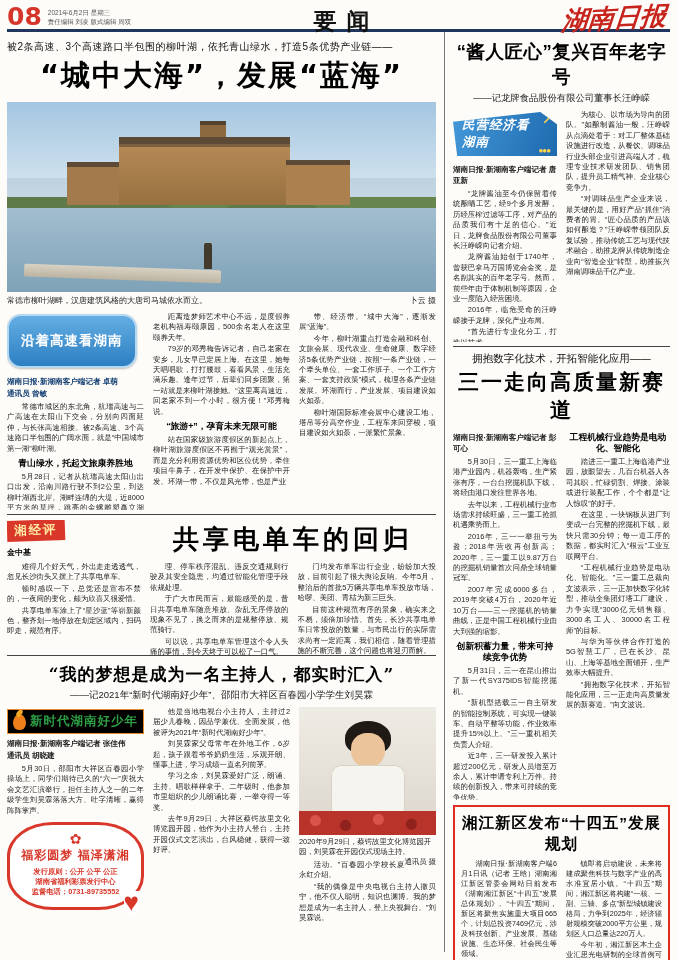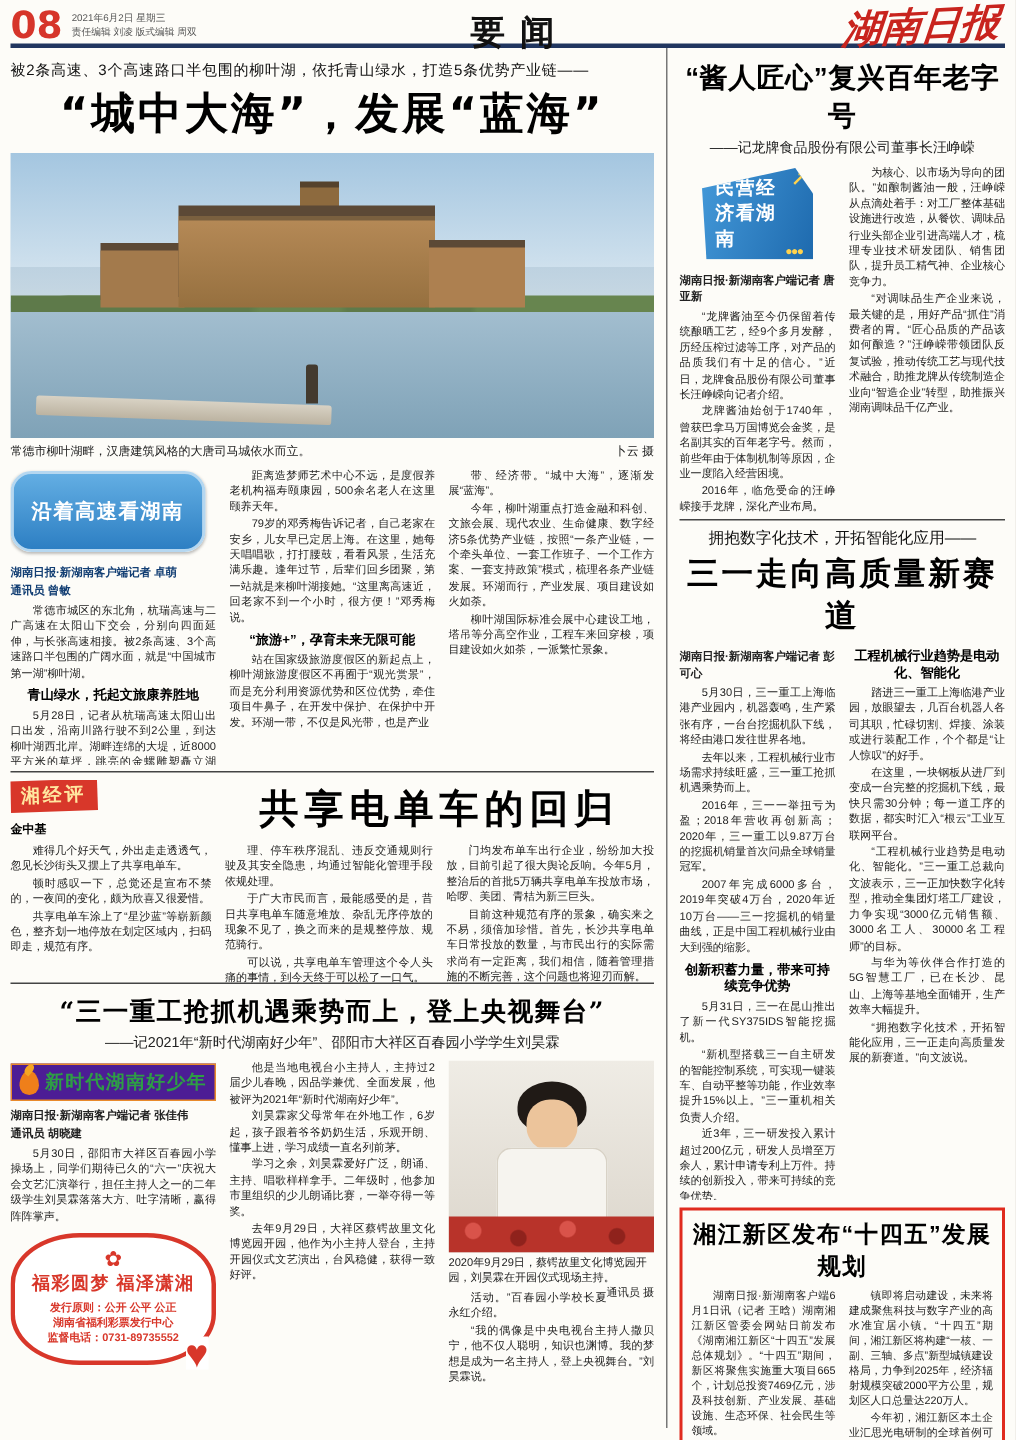--- a/index.html
+++ b/index.html
@@ -55,21 +55,21 @@
   .jp-author { font-size:8px; font-weight:bold; margin:2px 0 4px; }
   .jp-right { flex:1; overflow:hidden; }
   .jp-hl { font-family:"DejaVu Serif","Liberation Serif",serif; font-size:26px; font-weight:bold; text-align:center; letter-spacing:4px; margin:2px 0 5px; }
   .jp-cols { height:100px; }
 
   
   .sec-hs { padding-top:5px; }
   .hs-hl { font-family:"DejaVu Serif","Liberation Serif",serif; font-size:17px; font-weight:bold; text-align:center; letter-spacing:1px; margin:2px 0 3px; }
   .hs-sub { font-size:9.5px; text-align:center; color:#222; margin-bottom:5px; }
   .hs-cols { height:222px; }
-  .badge-hs { display:flex; align-items:center; gap:4px; border:1.5px solid #e98a2b; background:#4c1d95; padding:3px 5px; margin:2px 0 3px; width:fit-content; }
+  .badge-hs { display:flex; align-items:center; gap:4px; border:1.5px solid #e98a2b; background:#000000; padding:3px 5px; margin:2px 0 3px; width:fit-content; }
   .badge-hs .txt { color:#2e9e45; font-weight:bold; font-size:12.5px; letter-spacing:1px; }
   .flame { width:13px; height:16px; background:#ef7f1a; border-radius:50% 50% 50% 50% / 60% 60% 40% 40%; position:relative; }
   .flame:after { content:""; position:absolute; left:4px; top:-5px; width:5px; height:8px; background:#f5a623; border-radius:50% 50% 0 50%; transform:rotate(40deg); }
 
   .ad { border:3px solid #d8372a; border-radius:46px/34px; padding:8px 6px 10px; text-align:center; position:relative; margin-top:6px; background:#fff; }
   .ad-logo { color:#d8372a; font-size:14px; line-height:12px; }
   .ad-title { color:#d8372a; font-weight:bold; font-size:12px; letter-spacing:1px; margin:2px 0 3px; white-space:nowrap; }
   .ad-line { color:#d8372a; font-size:7.3px; font-weight:bold; line-height:10px; }
   .ad-heart { position:absolute; right:2px; bottom:-6px; color:#d8372a; font-size:26px; line-height:22px; background:#fff; }
 
@@ -78,21 +78,21 @@
   .boy-face { position:absolute; left:50%; top:26px; width:34px; height:34px; margin-left:-17px; background:#ecc49b; border-radius:46%; }
   .boy-shirt { position:absolute; left:50%; top:58px; width:74px; height:50px; margin-left:-37px; background:#f6f4ef; border-radius:10px 10px 0 0; box-shadow:inset 0 0 0 1px #d8d2c6; }
   .boy-flowers { position:absolute; left:0; right:0; bottom:0; height:24px; background:#b8332a; background-image:radial-gradient(circle at 12% 40%,#d9534a 5px,transparent 6px),radial-gradient(circle at 34% 60%,#8f221c 5px,transparent 6px),radial-gradient(circle at 58% 35%,#d9534a 5px,transparent 6px),radial-gradient(circle at 82% 55%,#8f221c 5px,transparent 6px); }
   .boy-cap { font-size:7.4px; line-height:10px; color:#222; margin:2px 0 3px; }
   .boy-cap .credit { float:right; }
 
   
   .ra-hl { font-size:18.5px; font-weight:bold; text-align:center; letter-spacing:.5px; margin:3px 0 3px; }
   .ra-sub { font-size:9.3px; text-align:center; color:#222; margin-bottom:5px; }
   .ra-cols { height:232px; }
-  .badge-my { position:relative; display:inline-block; background:linear-gradient(110deg,#4499d9,#1e6aae); color:#fff; font-weight:bold; font-size:12.5px; letter-spacing:1px; padding:5px 20px 5px 9px; clip-path:polygon(0 22%,84% 0,100% 28%,100% 100%,4% 100%); margin:2px 15px 4px; }
+  .badge-my { position:relative; display:inline-block; background:linear-gradient(110deg,#4499d9,#1e6aae); color:#fff; font-weight:bold; font-size:12.5px; letter-spacing:1px; padding:5px 20px 5px 9px; clip-path:polygon(0 22%,84% 0,100% 28%,100% 100%,4% 100%); margin:2px 0 4px;font-style:italic; }
   .badge-my .arrow { position:absolute; right:3px; top:0; color:#ffd24d; font-size:13px; font-weight:bold; }
   .badge-my .coins { position:absolute; right:7px; bottom:1px; color:#ffd24d; font-size:8px; letter-spacing:-1px; }
 
   .rb-kicker { font-size:10.5px; text-align:center; color:#111; margin:5px 0 2px; }
   .rb-hl { font-size:21px; font-weight:bold; text-align:center; letter-spacing:2px; margin-bottom:4px; }
   .rb-cols { height:372px; }
 
   .redbox { border:2.5px solid #e02b1e; padding:5px 6px; margin-top:5px; }
   .xj-hl { font-size:15.5px; font-weight:bold; text-align:center; letter-spacing:1px; margin:1px 0 4px; }
   .xj-cols { height:104px; }
@@ -191,21 +191,21 @@
                     <p class="para">门均发布单车出行企业，纷纷加大投放，目前引起了很大舆论反响。今年5月，整治后的首批5万辆共享电单车投放市场，哈啰、美团、青桔为新三巨头。</p>
                     <p class="para">目前这种规范有序的景象，确实来之不易，须倍加珍惜。首先，长沙共享电单车日常投放的数量，与市民出行的实际需求尚有一定距离，我们相信，随着管理措施的不断完善，这个问题也将迎刃而解。</p>
                   </div>
                 </div>
             </div>
           </div>
         </div>
       </div>
 
       <div class="sec-hs">
-        <div class="hs-hl">“三一重工抢抓机遇乘势而上，登上央视舞台”</div>
+        <div class="hs-hl">“我的梦想是成为一名主持人，都实时汇入”</div>
         <div class="hs-sub">——记2021年“新时代湖南好少年”、邵阳市大祥区百春园小学学生刘昊霖</div>
         <div class="cols hs-cols">
           <div class="col">
             <div class="badge-hs">
               <span class="flame"></span>
               <span class="txt">新时代湖南好少年</span>
             </div>
             <div class="byline dark">湖南日报·新湖南客户端记者 张佳伟</div>
             <div class="byline dark" style="margin-top:-2px">通讯员 胡晓建</div>
             <div>

